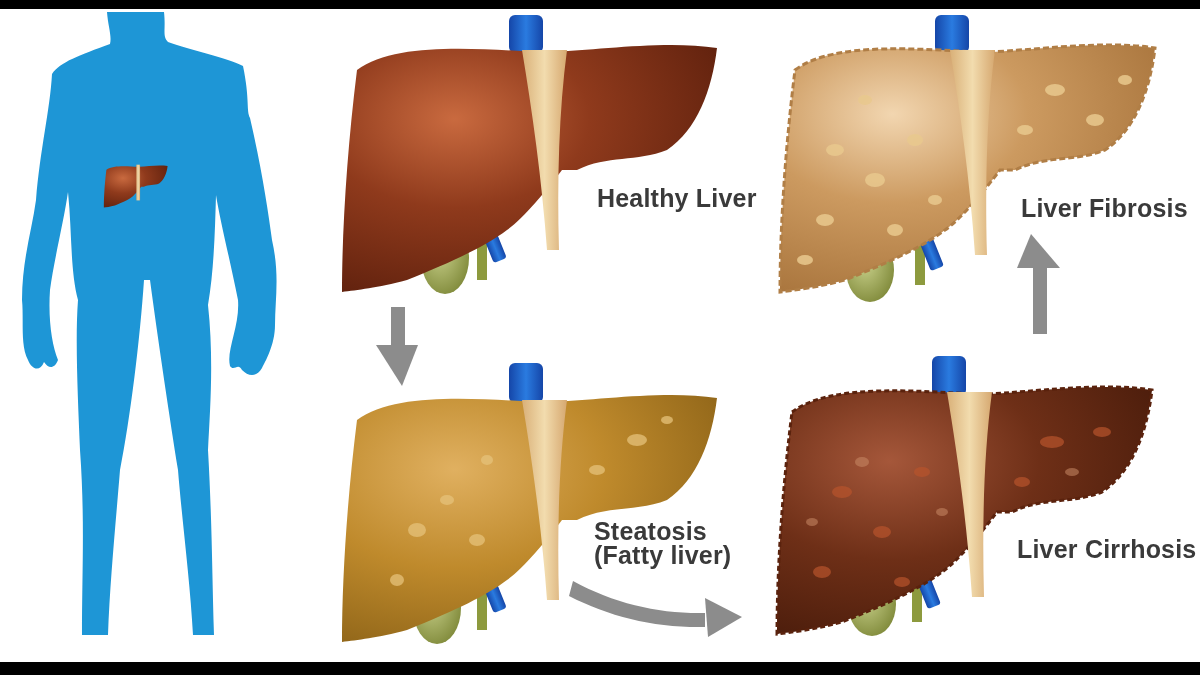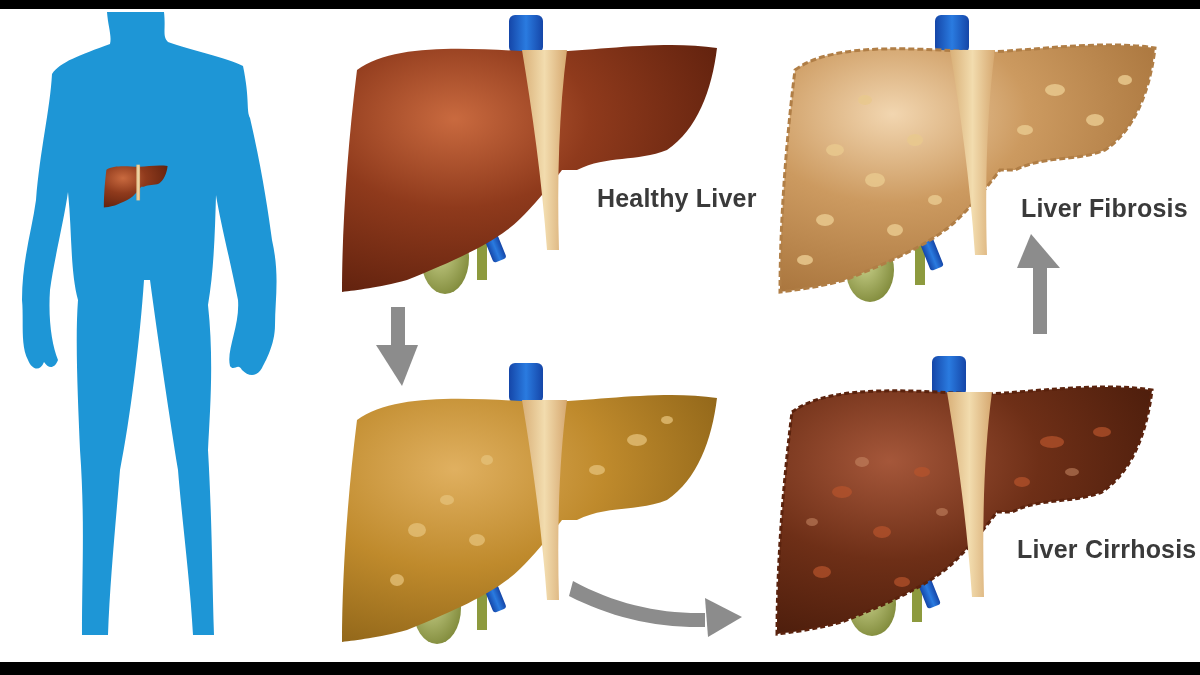--- a/index.html
+++ b/index.html
@@ -194,15 +194,19 @@
       <polygon points="705,598 742,617 708,637"></polygon>
     </g>
 
     <g fill="#8c8c8c">
       <rect x="1033" y="268" width="14" height="66"></rect>
       <polygon points="1017,268 1060,268 1031,234"></polygon>
     </g>
   </svg>
 
   <div class="label label-healthy">Healthy Liver</div>
+  <div class="label label-steatosis">
+    <span>Steatosis</span>
+    <span>(Fatty liver)</span>
+  </div>
   <div class="label label-cirrhosis">Liver Cirrhosis</div>
   <div class="label label-fibrosis">Liver Fibrosis</div>
 </div>
 
 </body></html>

